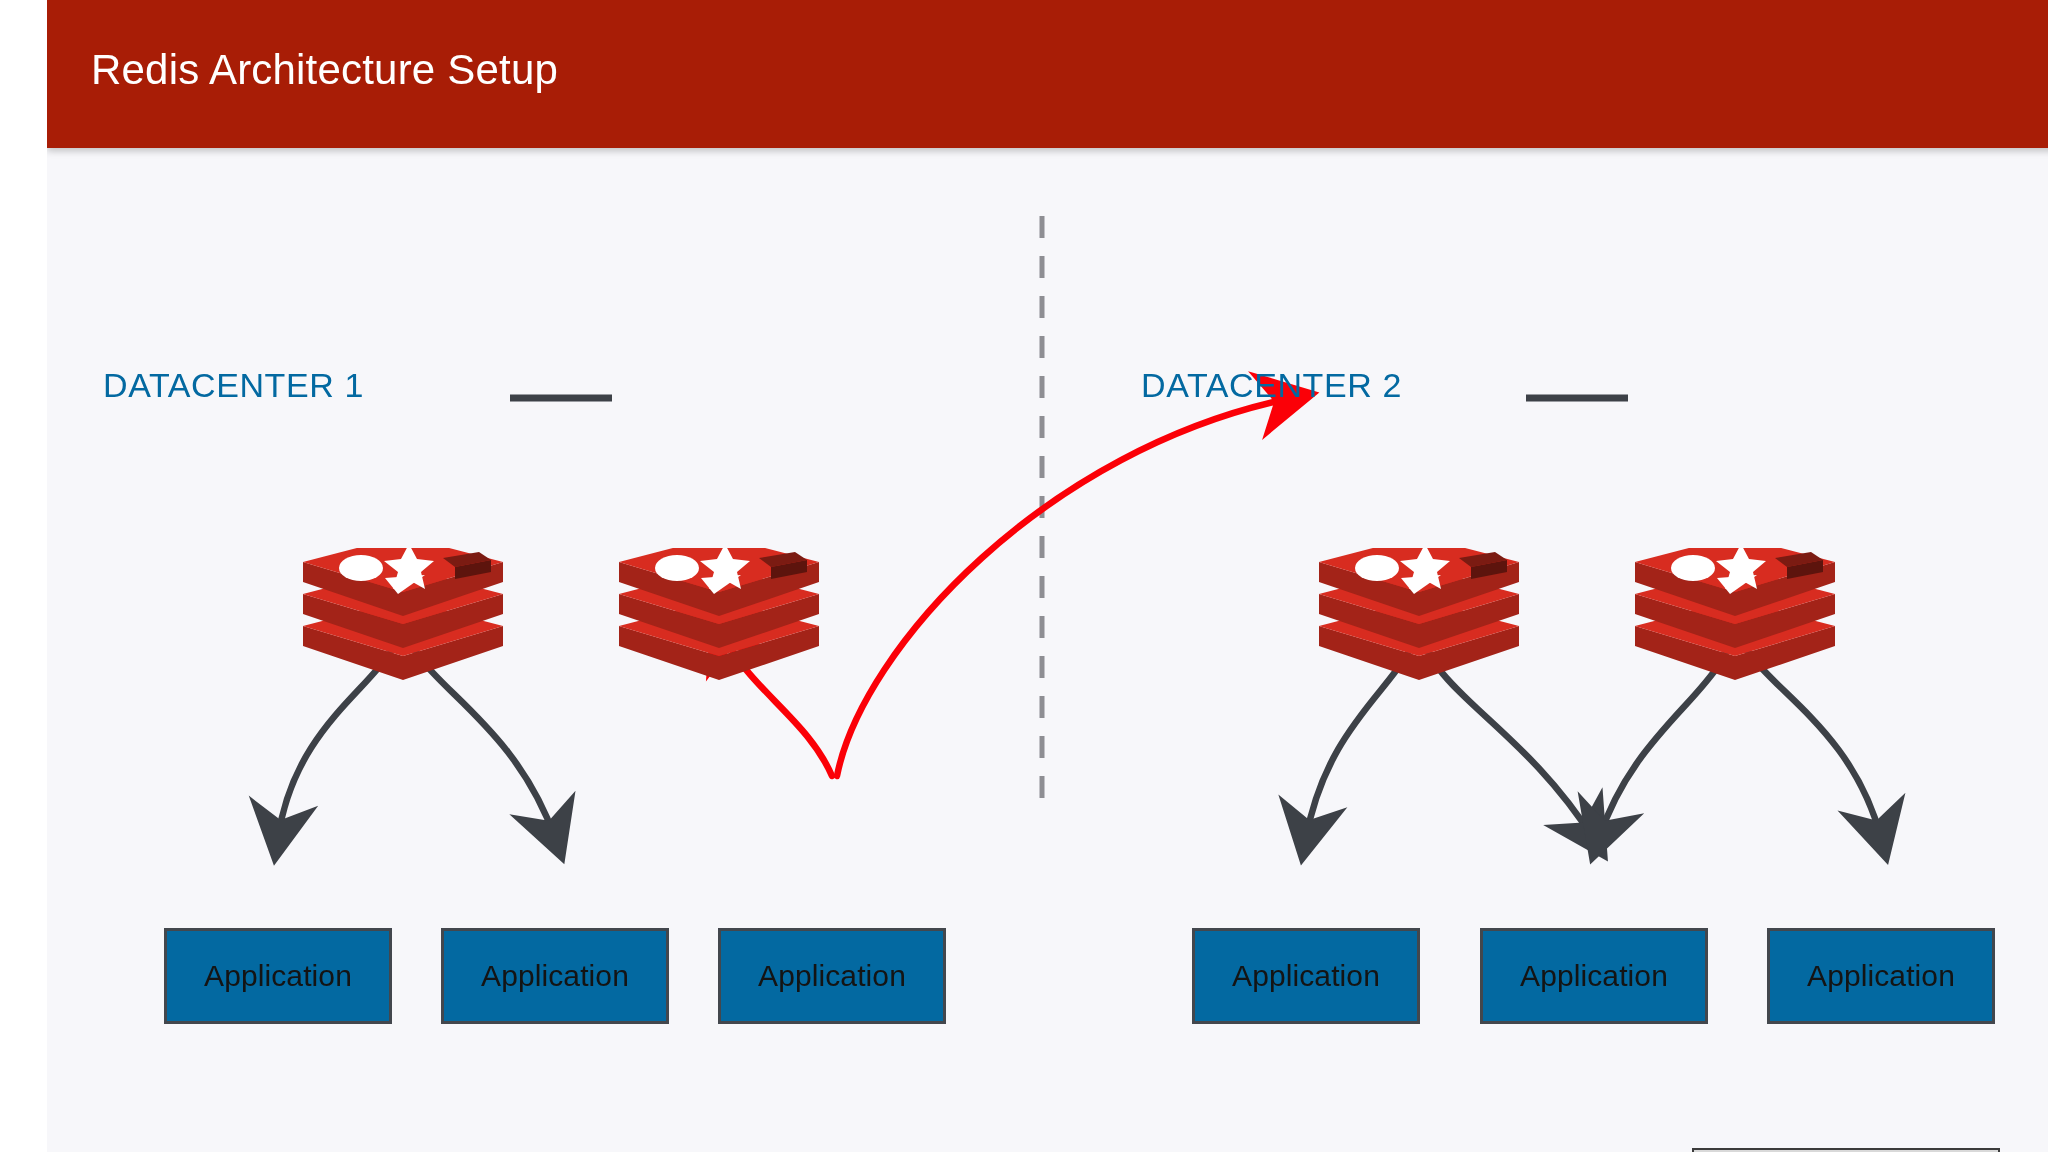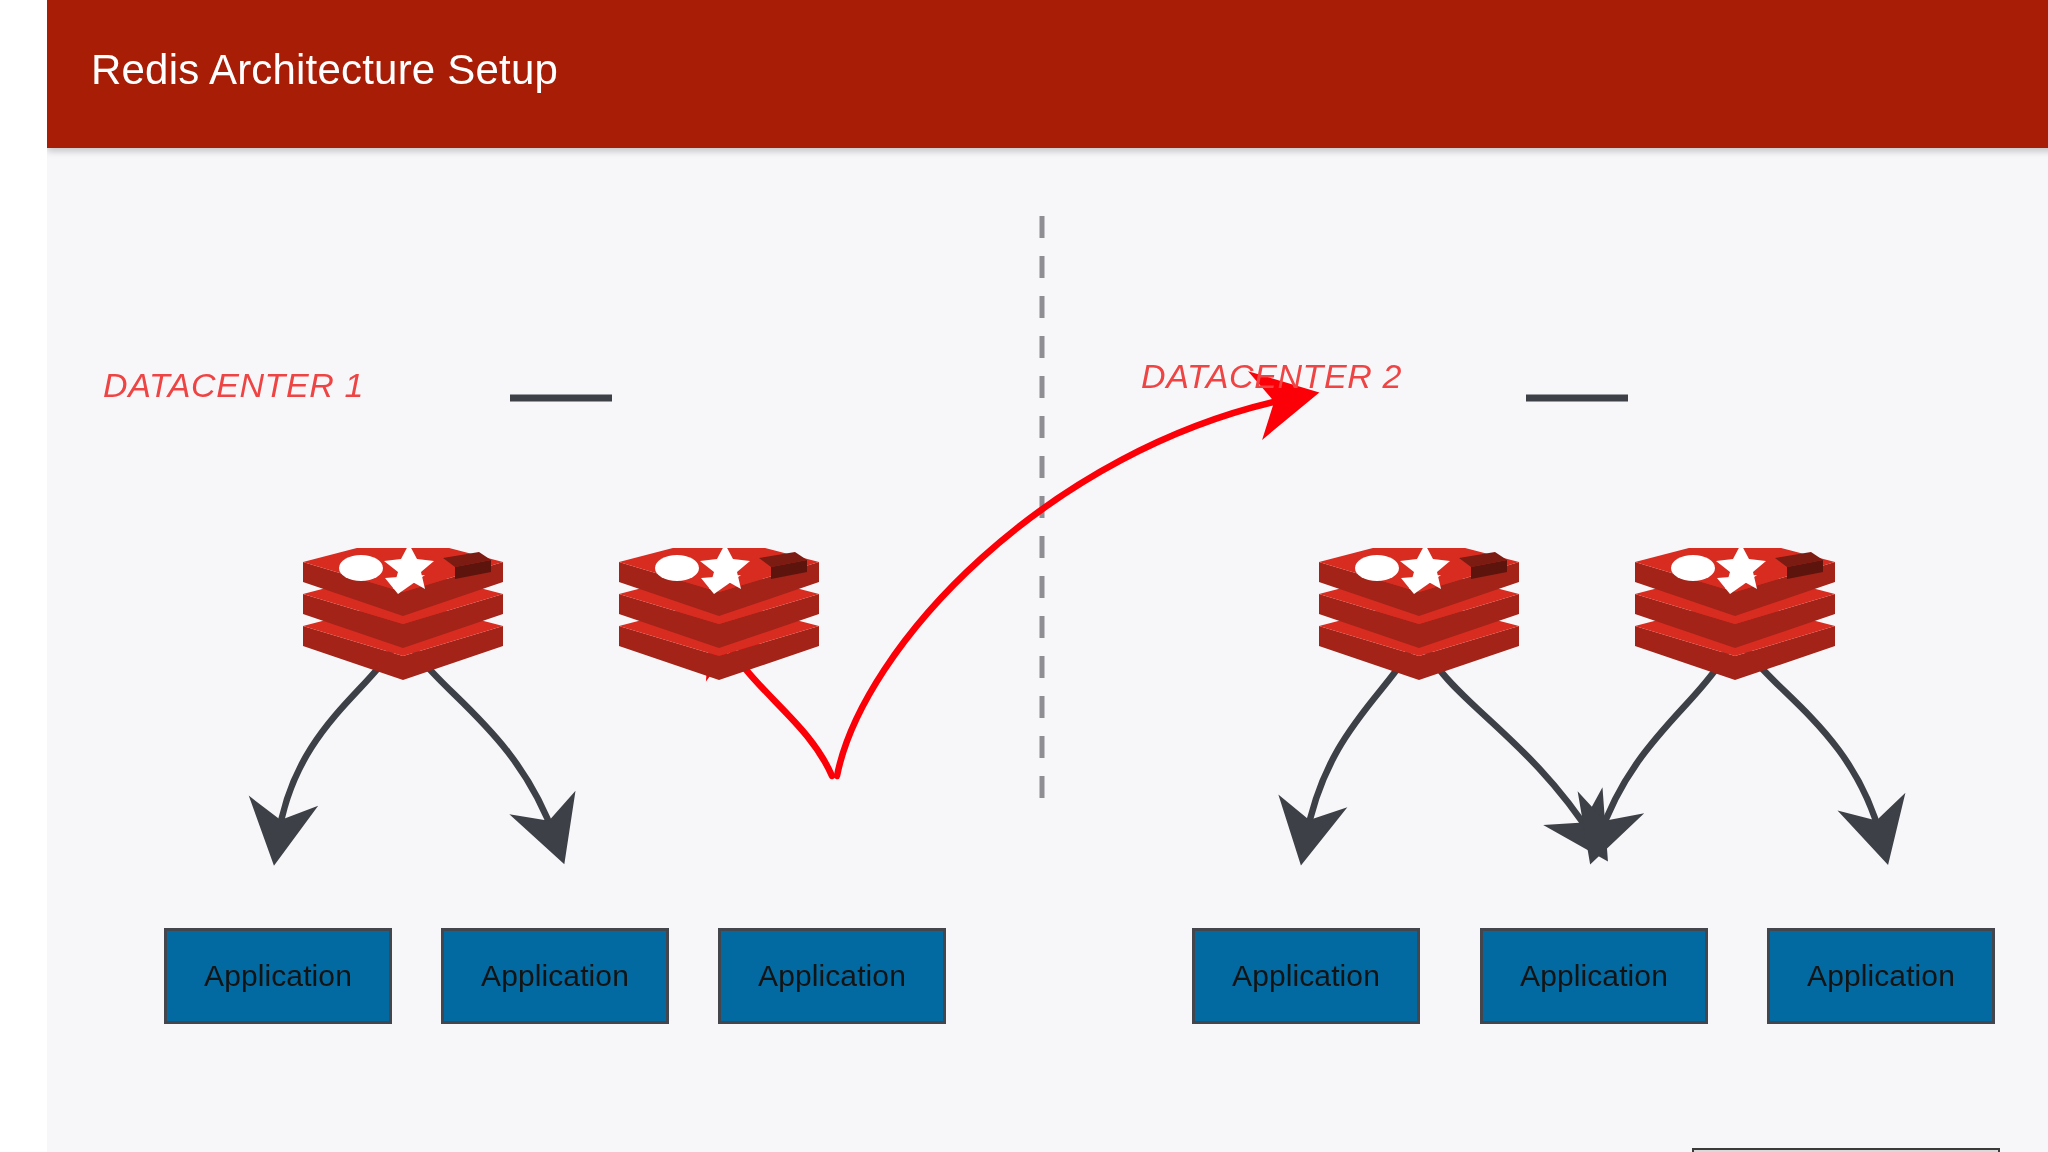--- a/index.html
+++ b/index.html
@@ -71,28 +71,27 @@
     position: absolute;
     left: 0; top: 0;
     width: 2048px;
     height: 1004px;
     z-index: 10;
   }
 
   .dc-label {
     position: absolute;
     font-size: 34px;
-    color: #ef4444;
+    color: #0369a1;
     letter-spacing: 0.6px;
     white-space: nowrap;
     z-index: 20;
-    font-style: italic;
   }
   #dc-label-1 { left: 56px;   top: 218px; }
-  #dc-label-2 { left: 1094px; top: 209px; }
+  #dc-label-2 { left: 1094px; top: 218px; }
 
   .redis-node {
     position: absolute;
     width: 220px;
     height: 165px;
     z-index: 25;
   }
   .redis-node svg { display: block; width: 220px; height: 165px; }
 
   #redis-a { left: 246px;  top: 400px; }

